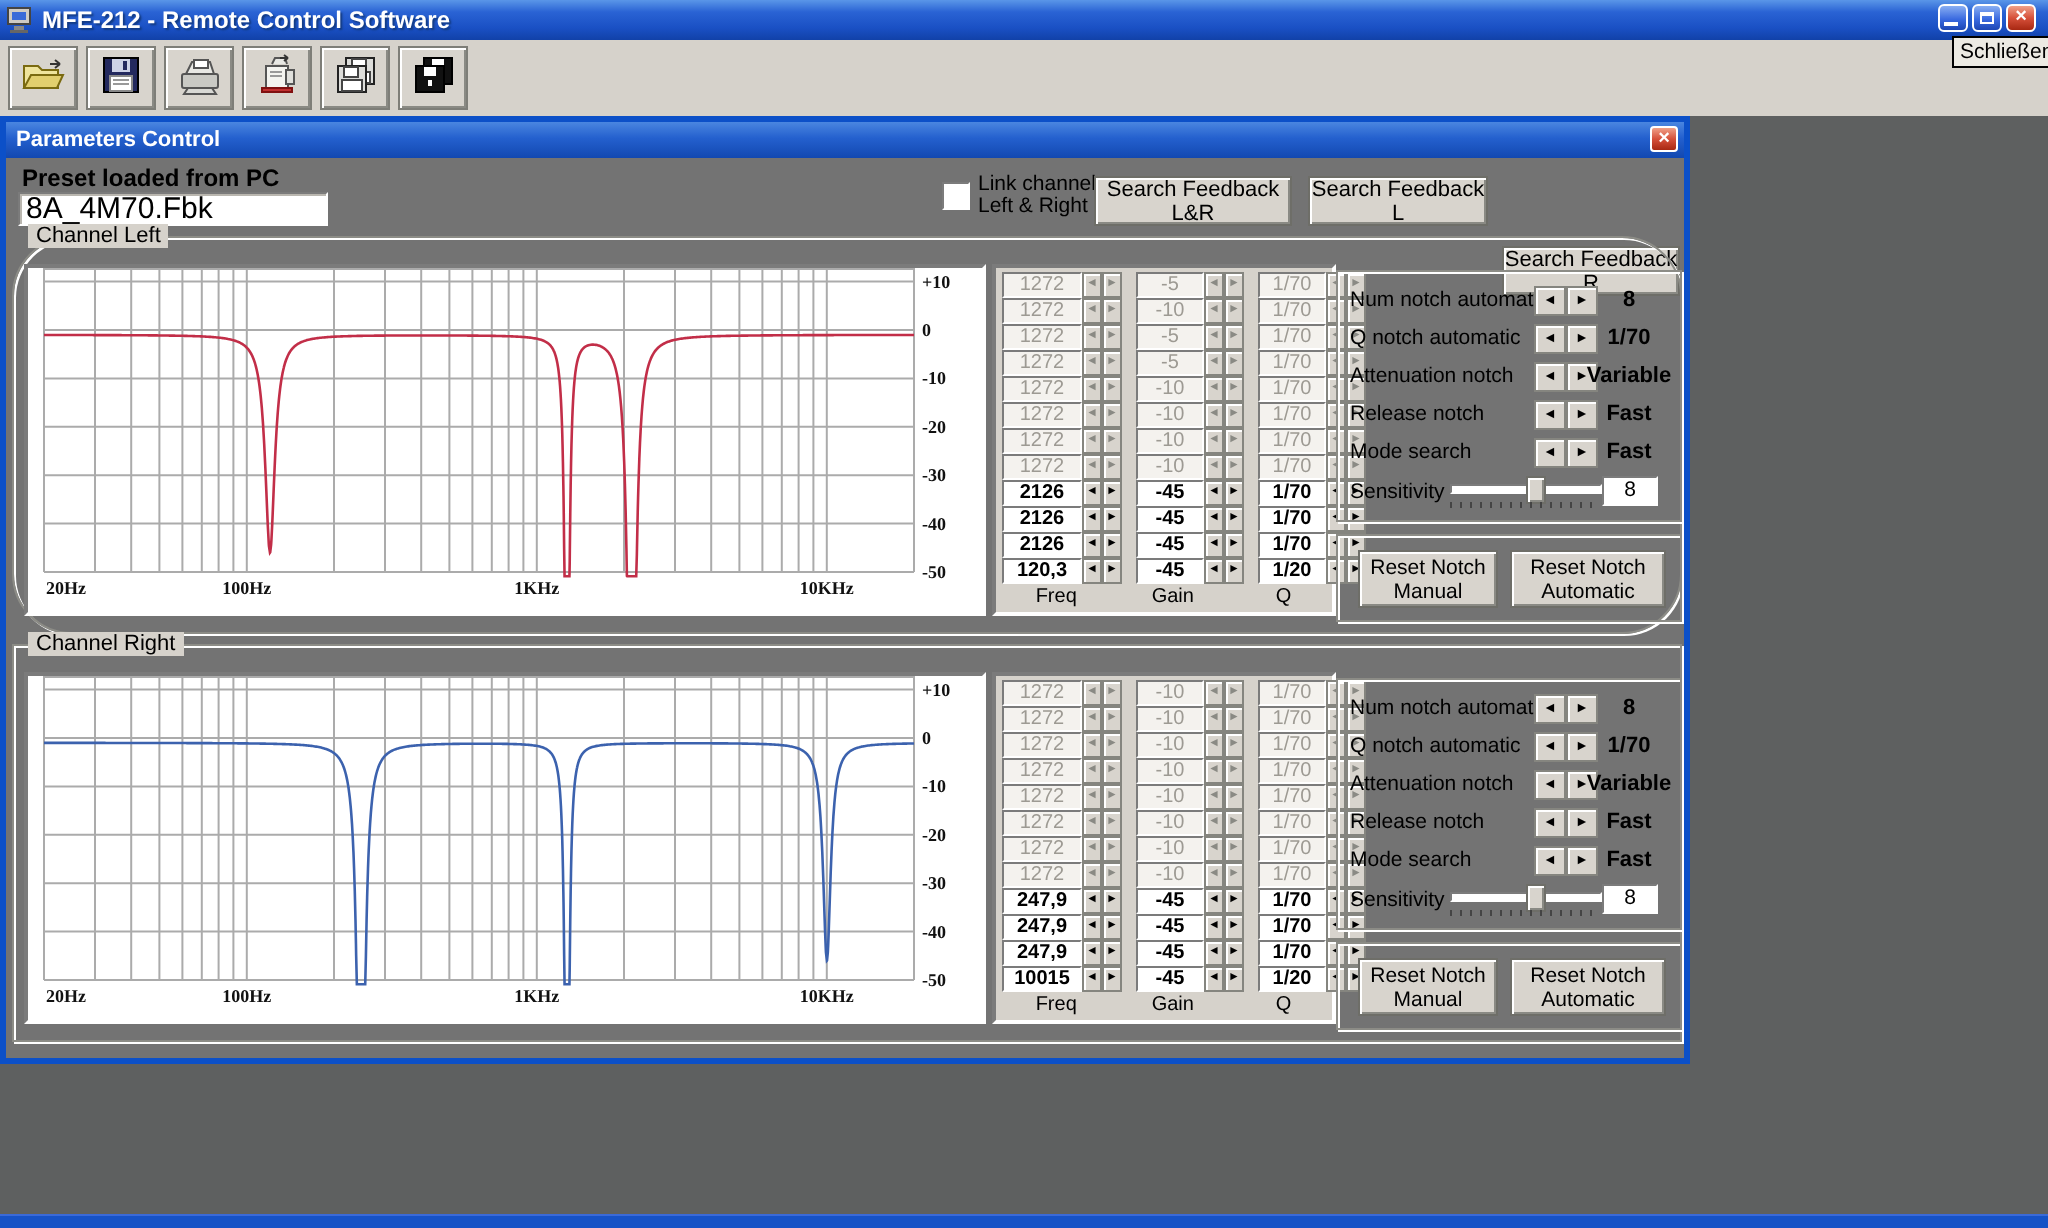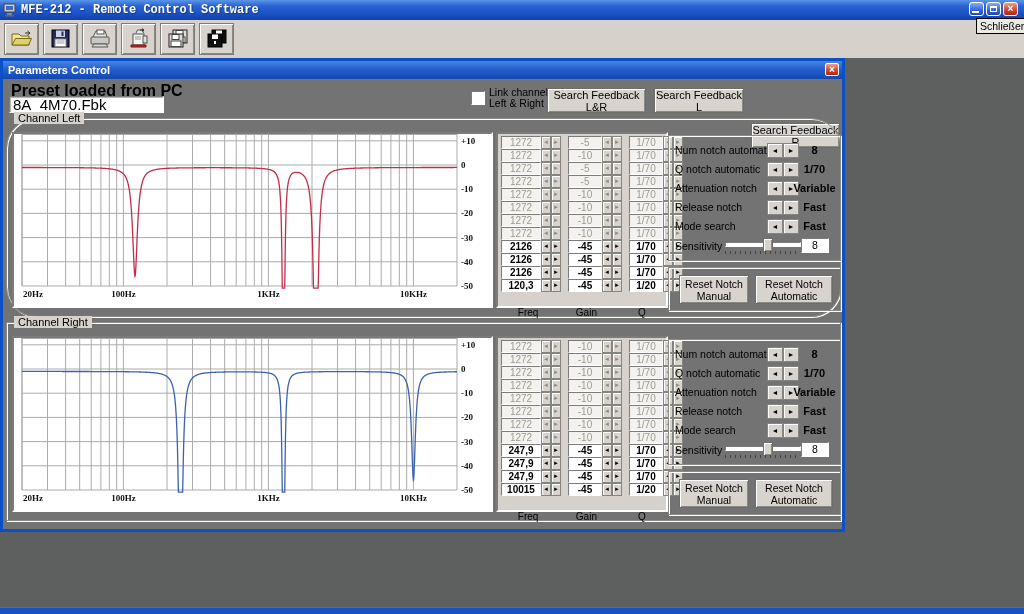--- a/index.html
+++ b/index.html
@@ -3,21 +3,21 @@
 <meta charset="utf-8">
 <style>
   html,body{margin:0;padding:0;}
   #screen{position:relative;width:1024px;height:614px;overflow:hidden;
     font-family:"Liberation Sans",sans-serif;background:#5E6060;font-size:11px;color:#000;}
 
   
   .titlebar{position:absolute;left:0;top:0;width:1024px;height:20px;
     background:linear-gradient(180deg,#5A96E8 0%,#2A63D4 30%,#1A50C4 70%,#1141A8 100%);
     display:flex;align-items:center;gap:4px;padding-left:3px;box-sizing:border-box;}
-  .titlebar .title{color:#fff;font-weight:bold;font-size:12px;text-shadow:1px 1px 1px #123a80;font-family:Liberation Mono, monospace;}
+  .titlebar .title{color:#fff;font-weight:bold;font-size:12px;text-shadow:1px 1px 1px #123a80;}
   .win-buttons{position:absolute;right:6px;top:2px;display:flex;gap:2px;}
   .win-btn{width:15px;height:14px;border:1px solid #fff;border-radius:3px;box-sizing:border-box;
     background:linear-gradient(180deg,#88AEF2 0%,#3A6AE0 55%,#1C46B4 100%);position:relative;}
   .win-btn.close{background:linear-gradient(180deg,#F0A088 0%,#D6503A 50%,#A82812 100%);}
   .glyph-min{position:absolute;left:2px;bottom:2px;width:7px;height:2px;background:#fff;}
   .glyph-restore{position:absolute;left:3px;top:3px;width:7px;height:6px;border:1px solid #fff;box-sizing:border-box;border-top-width:2px;}
   .glyph-x{position:absolute;left:0;top:0;width:100%;height:100%;color:#fff;font-weight:bold;
     font-size:10px;line-height:12px;text-align:center;}
   .tooltip{position:absolute;left:976px;top:18px;background:#ECEAE3;border:1px solid #000;
     padding:1px 3px;font-size:10.5px;z-index:50;white-space:nowrap;}
@@ -34,21 +34,21 @@
   .dialog{position:absolute;left:0;top:58px;width:845px;height:474px;box-sizing:border-box;
     border:3px solid #0C50C8;background:#737373;}
   .dlg-titlebar{height:18px;background:linear-gradient(180deg,#4A86E0 0%,#2460CE 45%,#1248B0 100%);
     display:flex;align-items:center;position:relative;padding-left:5px;}
   .dlg-title{color:#fff;font-weight:bold;font-size:11px;}
   .dlg-close{position:absolute;right:3px;top:2px;width:14px;height:13px;border:1px solid #fff;border-radius:2px;
     background:linear-gradient(180deg,#F0A088 0%,#D6503A 50%,#A82812 100%);box-sizing:border-box;}
   .dlg-body{position:relative;width:839px;height:450px;}
 
   
-  .preset-label{position:absolute;left:8px;top:3px;font-weight:bold;font-size:16px;}
+  .preset-label{position:absolute;left:8px;top:3px;font-weight:bold;font-size:12px;}
   .preset-box{position:absolute;left:6px;top:17px;width:150px;height:15px;background:#fff;
     border:1px solid;border-color:#7B7B7B #fff #fff #7B7B7B;box-shadow:inset 1px 1px 0 #b9b6af;
     font-size:15px;line-height:15px;padding-left:3px;box-sizing:content-box;}
   .checkbox{position:absolute;left:468px;top:12px;width:12px;height:12px;background:#fff;
     border:1px solid;border-color:#7B7B7B #fff #fff #7B7B7B;}
   .checkbox-label{position:absolute;left:486px;top:8px;font-size:10.5px;line-height:11px;}
   .push-btn{background:#D8D4CD;border:1px solid #6E6E68;
     box-shadow:inset 1px 1px 0 #fff, inset -1px -1px 0 #8a8a84;
     font-size:11px;display:flex;align-items:center;justify-content:center;text-align:center;
     font-family:"Liberation Sans",sans-serif;color:#000;}
@@ -71,21 +71,21 @@
   .spin-row{display:flex;height:13px;padding-left:3px;}
   .spin-group{display:flex;margin-right:7px;}
   .spin-box{height:11px;background:#fff;border:1px solid;border-color:#7B7B7B #fff #fff #7B7B7B;
     font-size:10px;font-weight:bold;text-align:center;line-height:11px;box-sizing:content-box;}
   .spin-group.freq .spin-box{width:38px;} .spin-group.gain .spin-box{width:32px;} .spin-group.q .spin-box{width:32px;}
   .spin-btn{width:8px;height:11px;background:#D8D4CD;border:1px solid #85857f;
     box-shadow:inset 1px 1px 0 #fff;font-size:6px;line-height:11px;text-align:center;color:#000;
     box-sizing:content-box;overflow:hidden;}
   .spin-row.disabled .spin-box{color:#9D9A93;background:#F4F2EE;font-weight:normal;}
   .spin-row.disabled .spin-btn{color:#8A8A84;}
-  .spin-col-labels{display:flex;padding-left:3px;margin-top:15px;}
+  .spin-col-labels{display:flex;padding-left:3px;margin-top:1px;}
   .col-label{font-size:10px;text-align:center;}
   .col-label:nth-child(1){width:56px;margin-right:7px;}
   .col-label:nth-child(2){width:50px;margin-right:7px;}
   .col-label:nth-child(3){width:50px;}
 
   .settings-box{left:661px;top:16px;width:171px;height:124px;}
   .settings-rows{padding-top:5px;}
   .set-row{position:relative;height:19px;}
   .set-label{position:absolute;left:6px;top:3px;font-size:10.5px;white-space:nowrap;}
   .set-btns{position:absolute;left:98px;top:2px;display:flex;}

